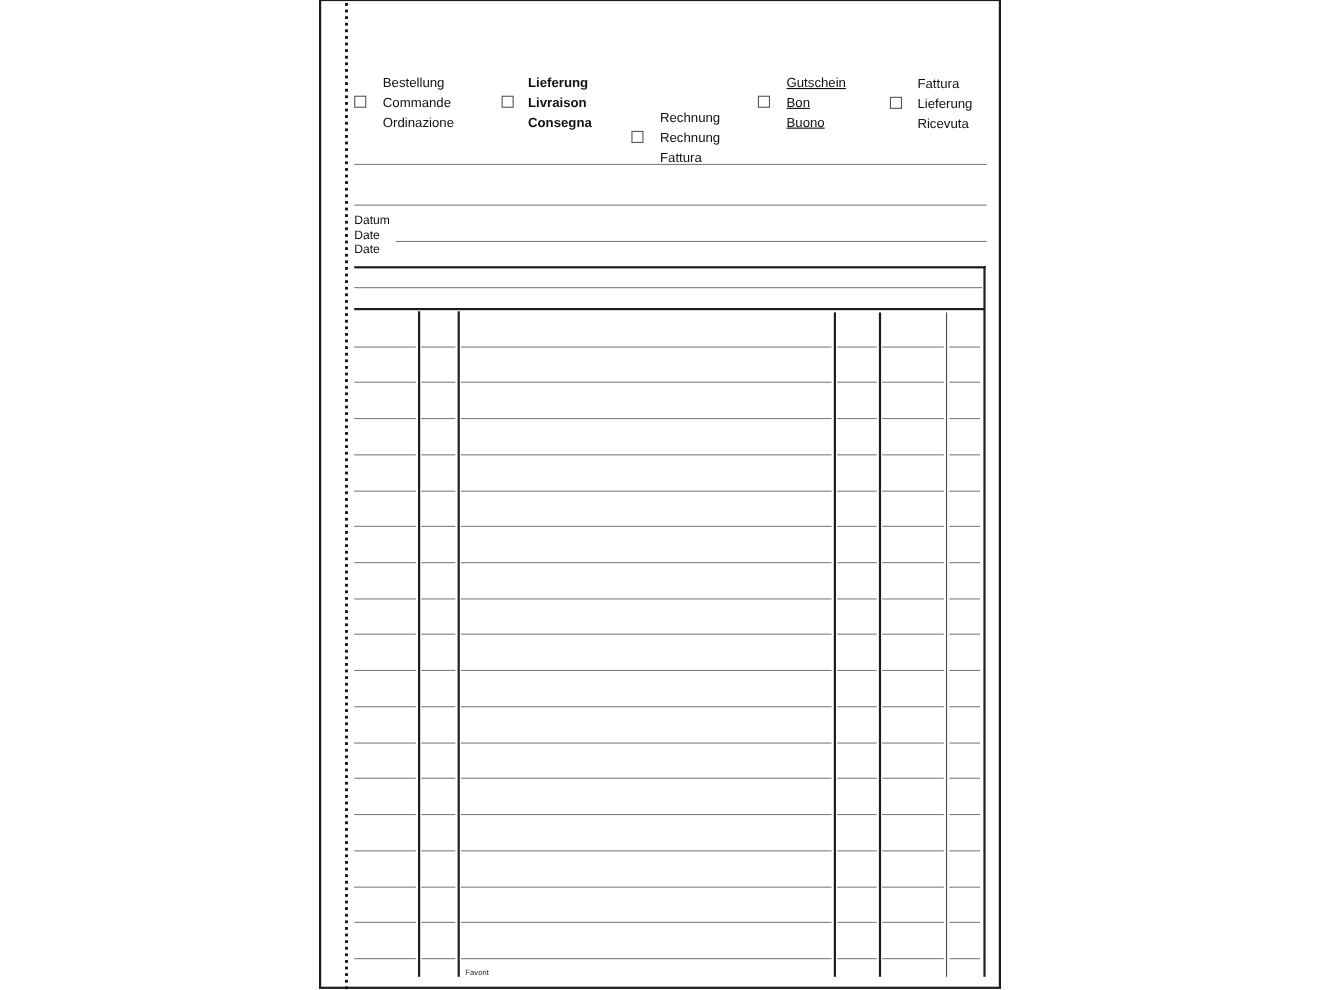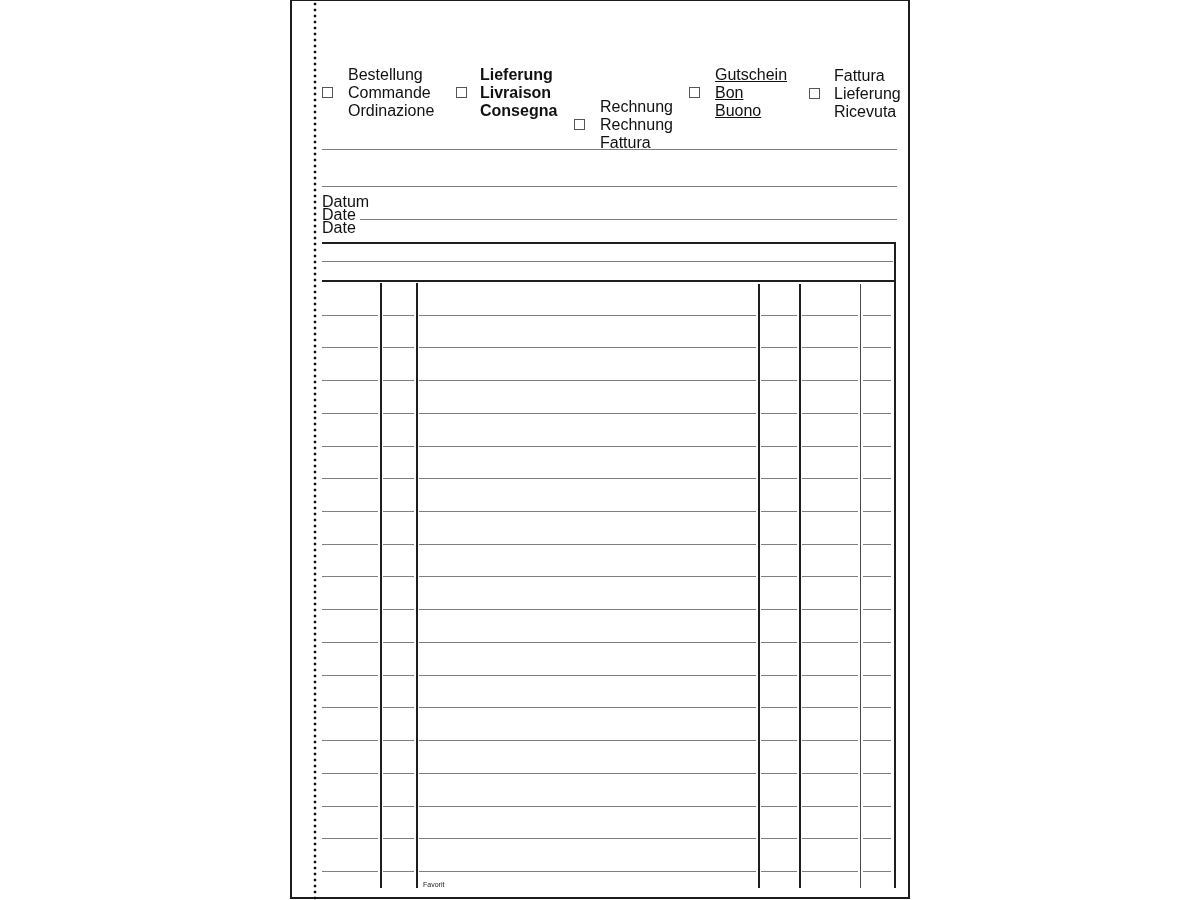--- a/index.html
+++ b/index.html
@@ -7,25 +7,25 @@
            font-family: "Liberation Sans", sans-serif; color: #111; }
     .abs { position: absolute; }
     .page-frame { left: 290px; top: -1px; width: 620px; height: 900px;
                   border: 2px solid #1c1c1c; box-sizing: border-box; }
     .perforation { left: 312px; top: 0; width: 6px; height: 900px;
                    background-image: radial-gradient(circle, #111 1.2px, transparent 1.7px);
                    background-size: 6px 6px; background-position: 0 1px; }
     .type-group { top: 66px; height: 60px; }
     .type-box { position: absolute; left: 0; top: 21px; width: 11px; height: 11px;
                 border: 1.3px solid #555; box-sizing: border-box; background: #fff; cursor: pointer; }
-    .type-labels { position: absolute; top: 0; font-size: 16px; line-height: 18px; white-space: nowrap; }
+    .type-labels { position: absolute; top: 0; font-size: 12px; line-height: 18px; white-space: nowrap; }
     .type-labels span { display: block; }
     .hline-thin { height: 0; border-top: 1.3px solid #7e7e7e; }
     .hline-heavy { height: 0; border-top: 2px solid #1e1e1e; }
-    .date-label { left: 322px; top: 195px; font-size: 16px; line-height: 13px; }
+    .date-label { left: 322px; top: 195px; font-size: 11px; line-height: 13px; }
     .date-label span { display: block; }
     .vline { width: 0; border-left: 2px solid #1e1e1e; }
     .vline.light { border-left: 1.5px solid #4a4a4a; }
     .table-body { left: 322px; top: 283px; width: 572px; }
     .t-row { display: grid; grid-template-columns: 59px 36px 342px 41px 61px 33px; height: 32.72px; }
     .t-cell { position: relative; }
     .t-cell::after { content: ""; position: absolute; left: 2px; right: 3px; bottom: 0;
                      border-top: 1.3px solid #7e7e7e; }
     .t-cell:first-child::after { left: 0; }
     .brand { left: 423px; top: 881px; font-size: 7px; line-height: 8px; color: #222; }

